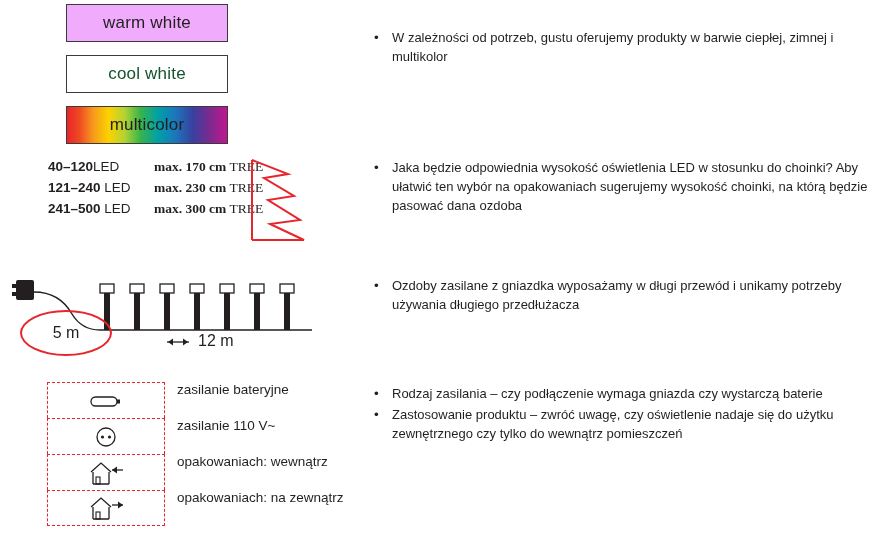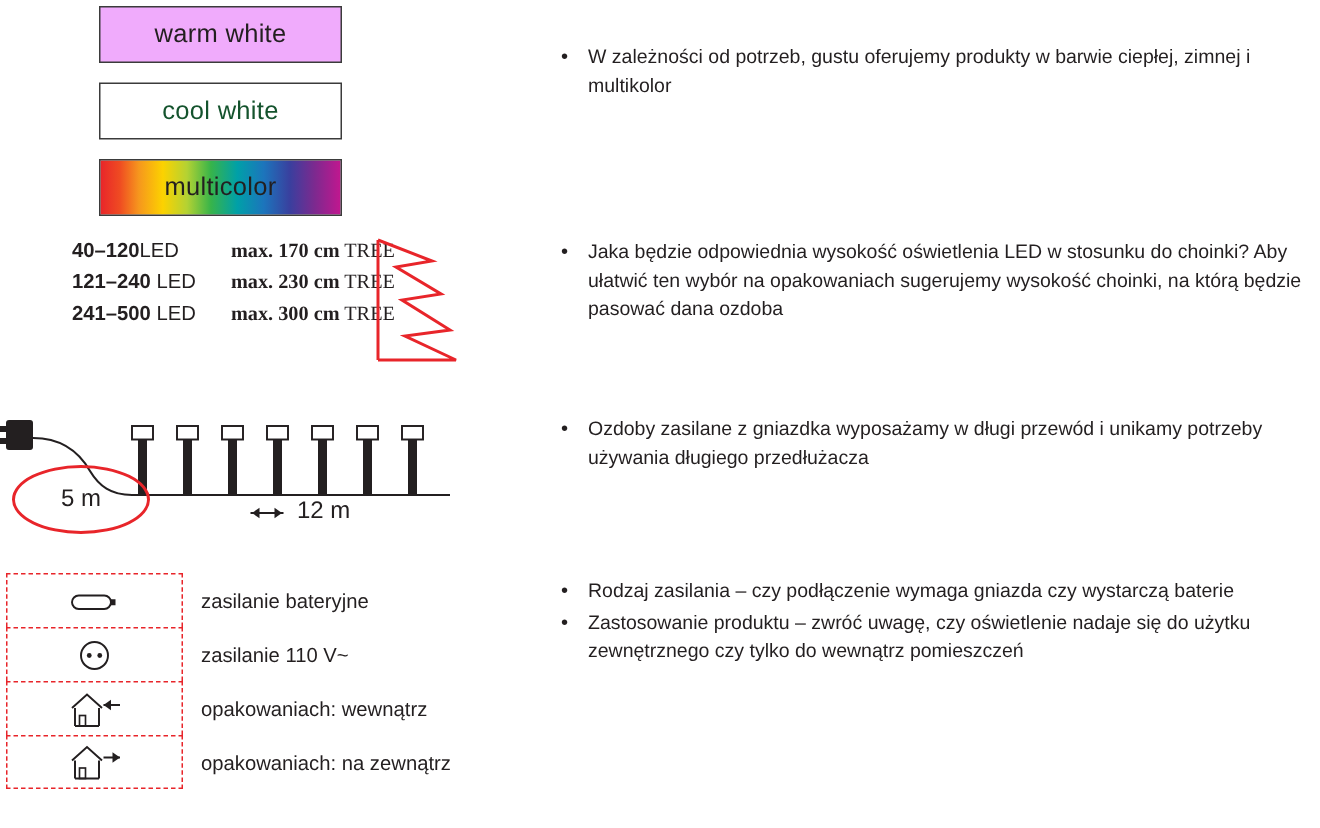--- a/index.html
+++ b/index.html
@@ -59,21 +59,21 @@
   .led-count { width: 106px; text-align: left; }
   .led-count b { font-weight: bold; }
   .led-max { width: 122px; font-family: Liberation Serif, serif; }
   .led-max b { font-weight: bold; }
   .led-tree { font-weight: normal; }
 
   
   .tree-graphic { position: absolute; left: 248px; top: 158px; }
 
   
-  .cable-diagram { position: absolute; left: 0px; top: 262px; width: 350px; height: 110px; }
+  .cable-diagram { position: absolute; left: 12px; top: 262px; width: 350px; height: 110px; }
   .ellipse-5m {
     position: absolute;
     left: 8px; top: 48px;
     width: 92px; height: 46px;
     border: 2px solid #e8252a;
     border-radius: 50%;
   }
   .label-5m {
     position: absolute;
     left: 8px; top: 48px;
@@ -90,22 +90,22 @@
 
   
   .legend {
     position: absolute;
     left: 4px; top: 382px;
     width: 350px;
   }
   .legend-row {
     position: relative;
     display: flex;
-    align-items: center;
     height: 36px;
+    margin-left: 43px;
   }
   .legend-icon-cell {
     width: 118px;
     height: 36px;
     border-left: 1px dashed #e8252a;
     border-right: 1px dashed #e8252a;
     border-top: 1px dashed #e8252a;
     display: flex;
     align-items: center;
     justify-content: center;

